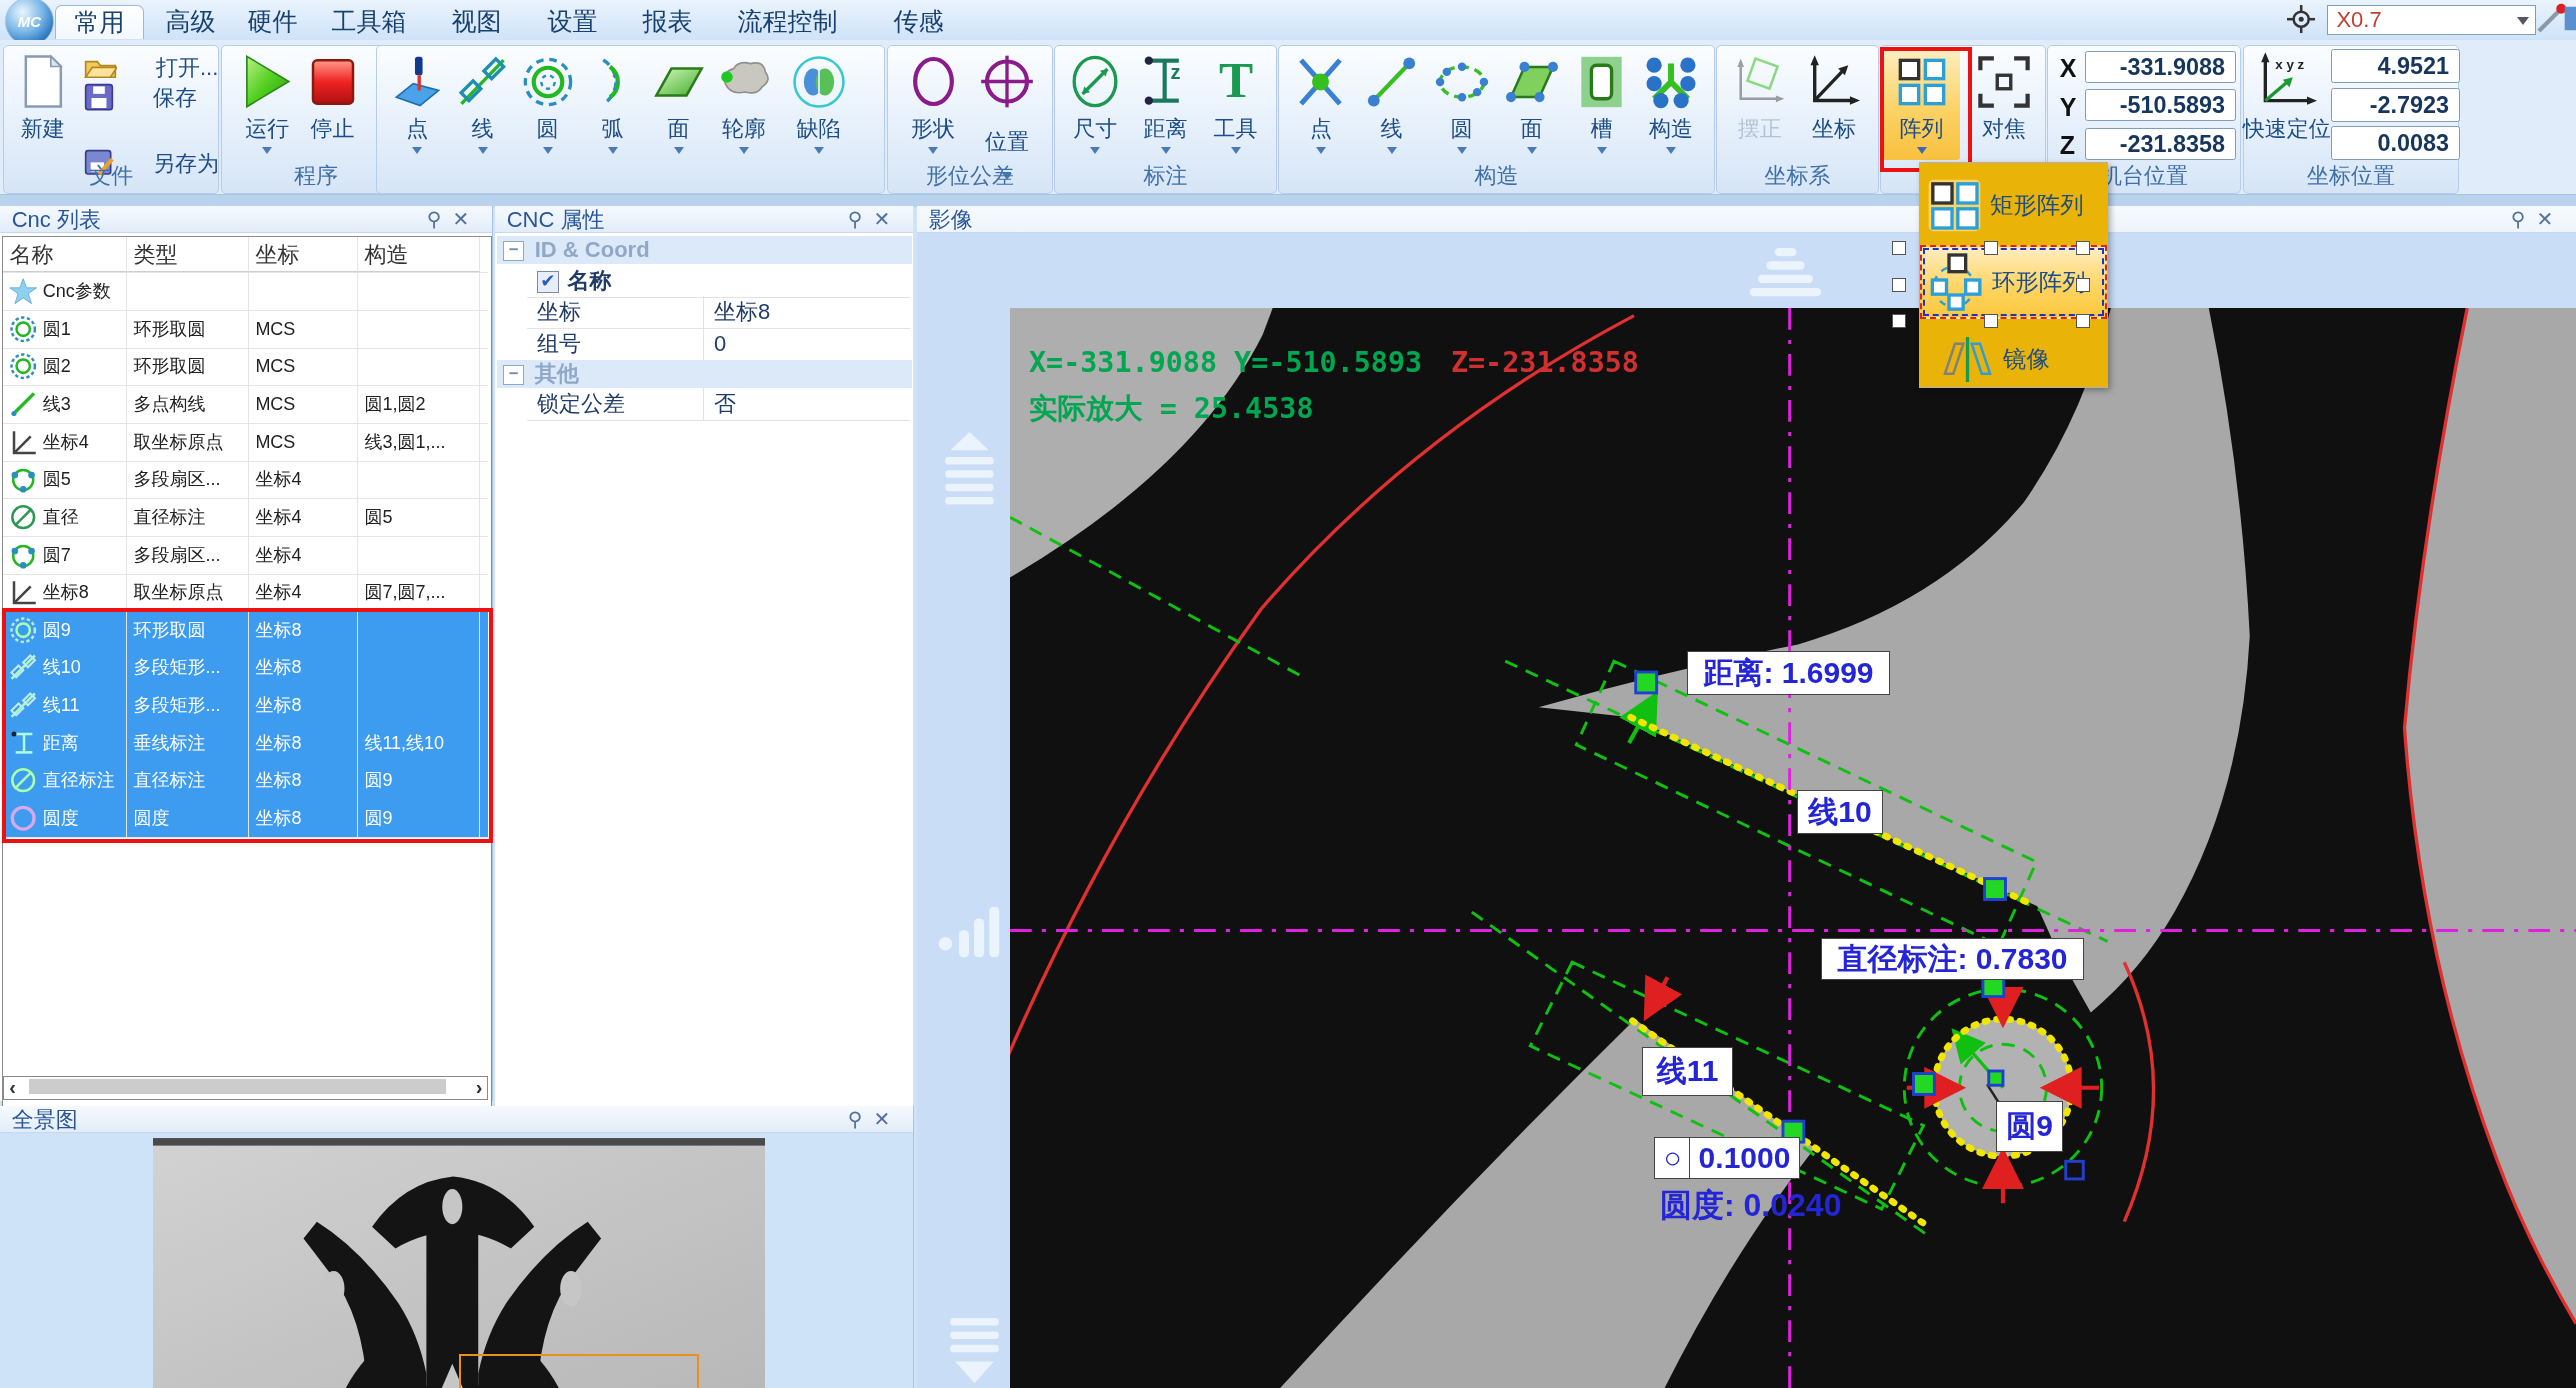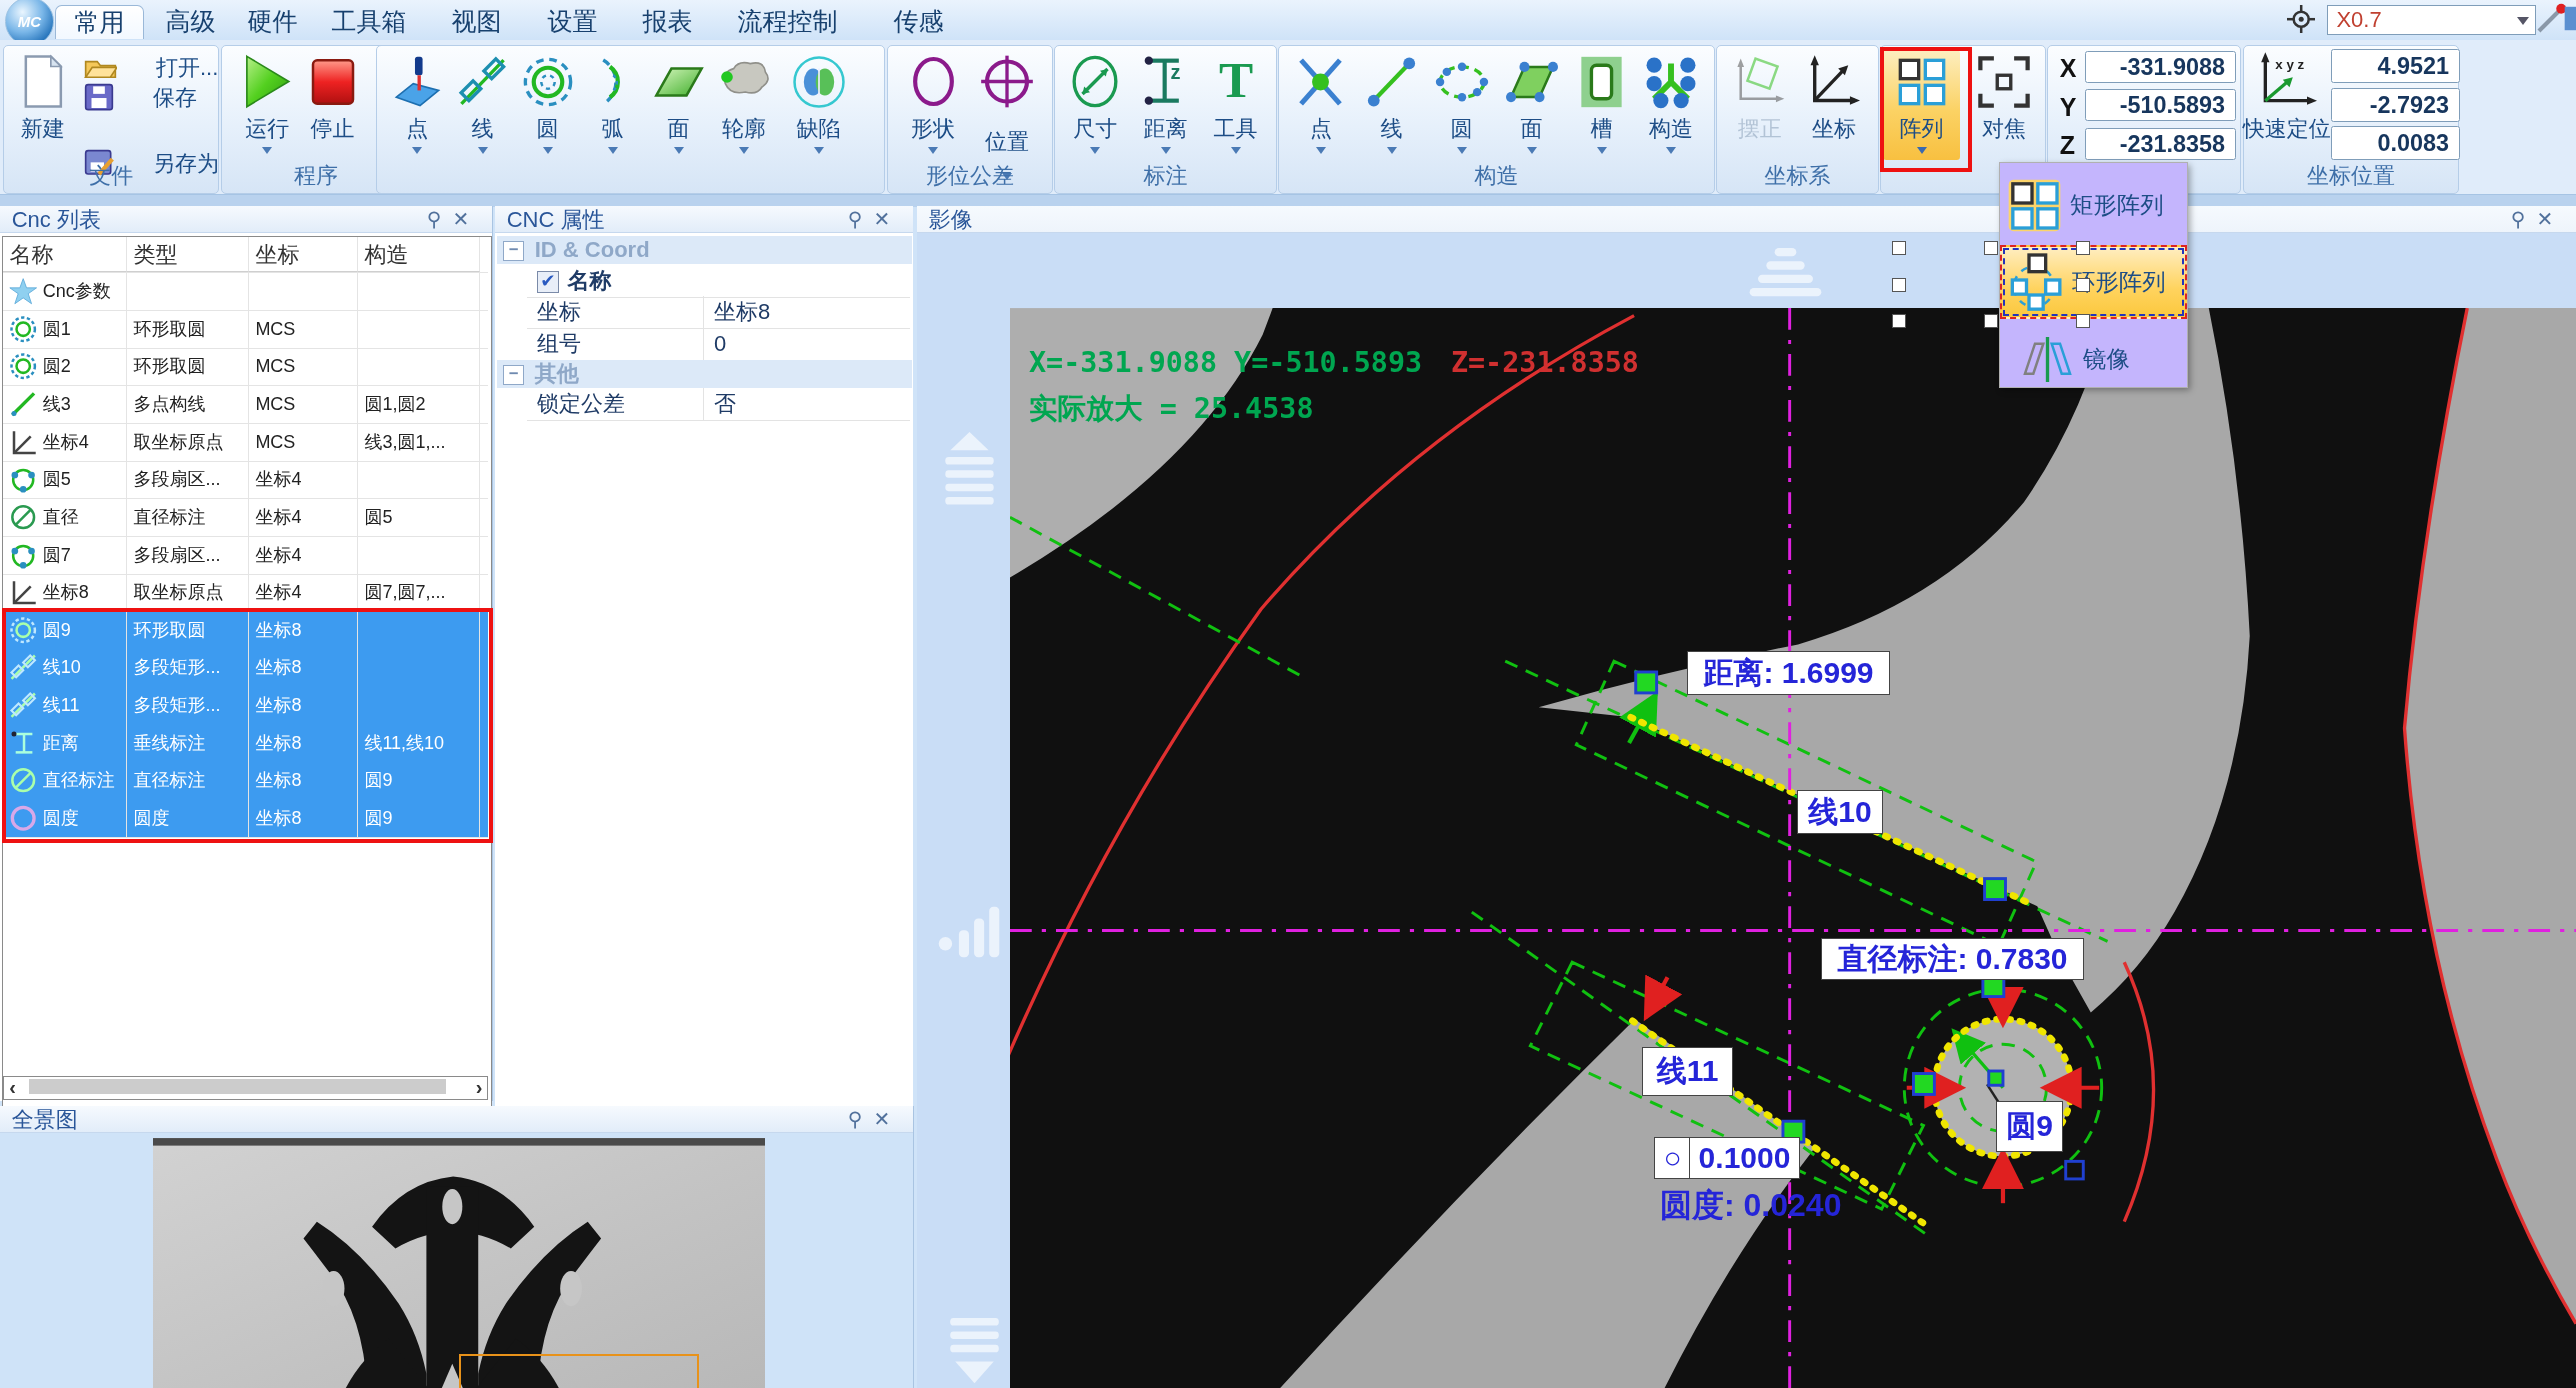--- a/index.html
+++ b/index.html
@@ -68,21 +68,21 @@
   #ov-orange{position:absolute;left:459px;top:248px;width:236px;height:35px;border:2.5px solid #e8921a;}
   
   #view-panel{left:917px;top:206px;width:1659px;height:1183px;background:#c9ddf6;}
   .hicon{position:absolute;opacity:.75;}
   .lblbox{position:absolute;background:#fff;border:1.7px solid #444;color:#2525d8;font-size:30px;font-weight:bold;
         display:flex;align-items:center;justify-content:center;white-space:nowrap;z-index:6;}
   .freetext{position:absolute;color:#2525d8;font-size:30px;font-weight:bold;white-space:nowrap;z-index:6;}
   #status1,#status2{position:absolute;font-family:"DejaVu Sans Mono",monospace;font-size:28.4px;font-weight:bold;z-index:6;white-space:nowrap;}
   .sgreen{color:#00a650;} .sred{color:#d03030;}
   
-  #array-menu{left:1999px;top:162px;width:187px;height:224px;background:#c4b5fd;border:0.8px solid #b0b0b0;
+  #array-menu{left:1919px;top:162px;width:187px;height:224px;background:#eab308;border:0.8px solid #b0b0b0;
         box-shadow:2.5px 3.3px 6.7px rgba(0,0,0,.35);z-index:40;}
   .mitem{position:absolute;left:0;width:187px;height:74px;display:flex;align-items:center;}
   .mitem .mlab{font-size:23.4px;color:#1d4d86;margin-left:8.4px;white-space:nowrap;}
   #mitem-ring{background:linear-gradient(#ffeec2,#ffd35e 60%,#fbc83e);border:2.5px dashed #dd2222;outline:2.5px dashed #2233bb;outline-offset:-5px;box-sizing:border-box;}
   .hand{position:absolute;width:11.7px;height:11.7px;background:#fff;border:1.7px solid #555;z-index:45;}
 </style>
 </head>
 <body>
 
 <div id="titlebar" class="abs">

